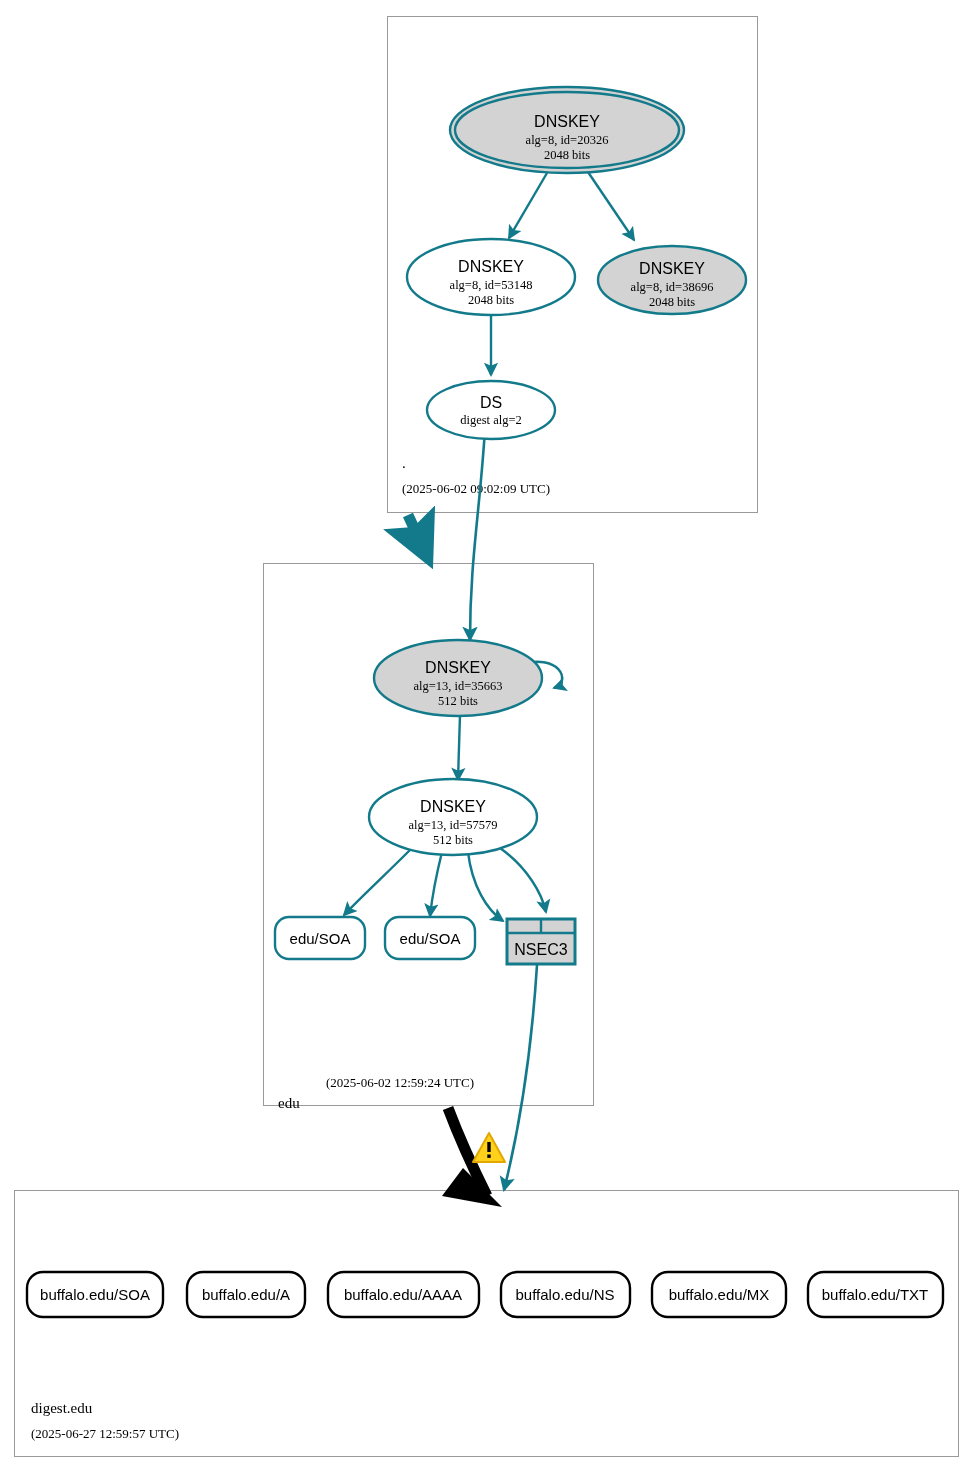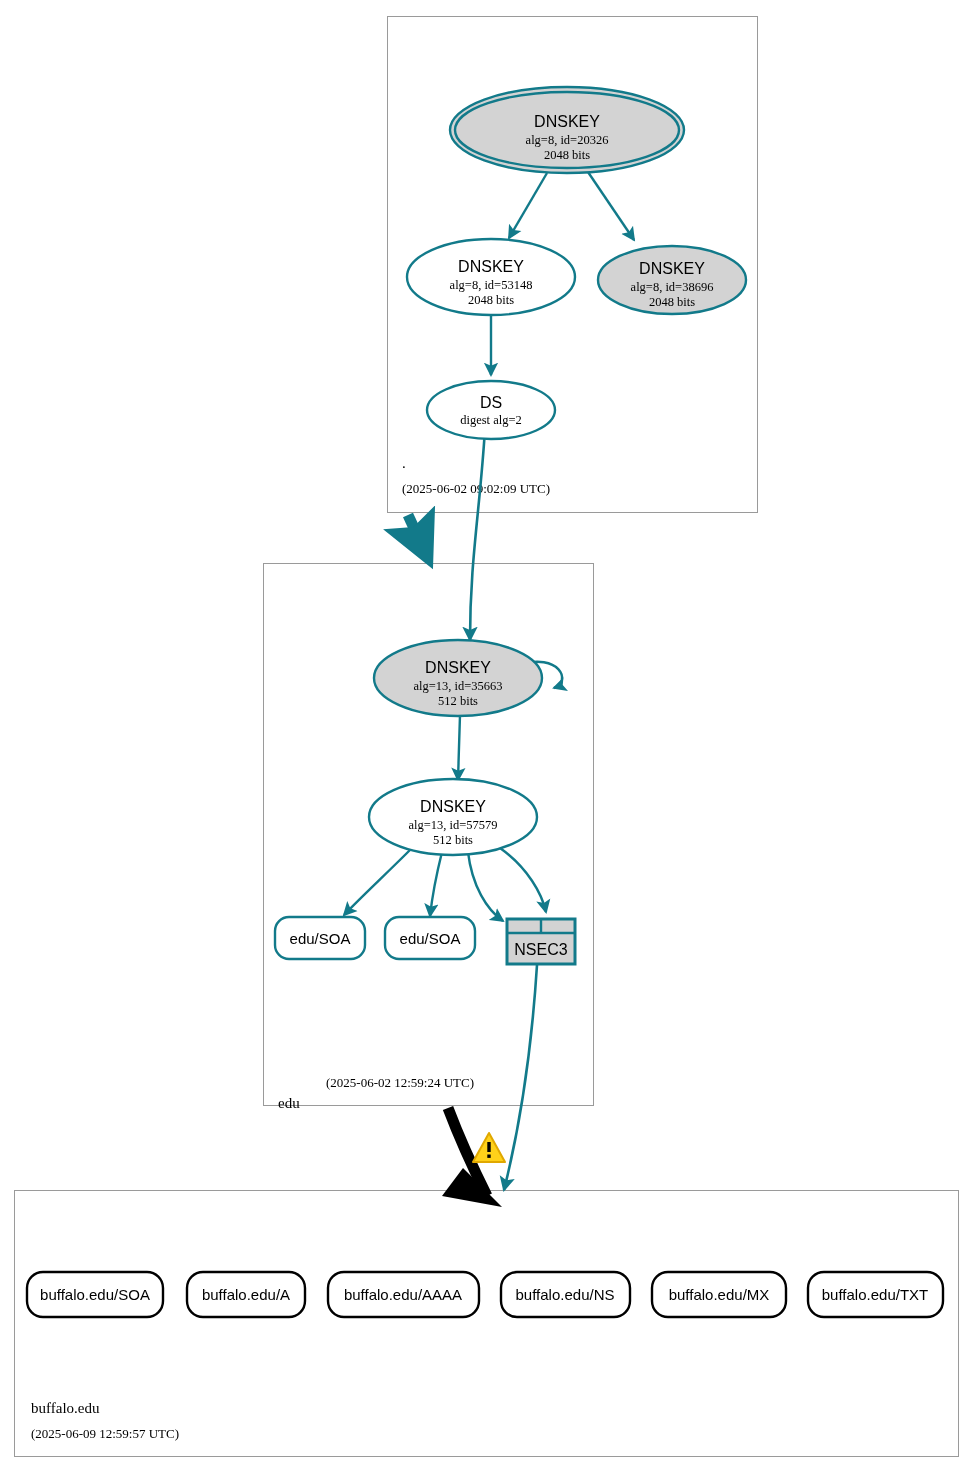--- a/index.html
+++ b/index.html
@@ -28,22 +28,22 @@
 
   <div class="zone-box" style="left:387px;top:16px;width:371px;height:497px;"></div>
   <div class="zone-label zone-name" style="left:402px;top:455px;">.</div>
   <div class="zone-label zone-time" style="left:402px;top:481px;">(2025-06-02 09:02:09 UTC)</div>
 
   <div class="zone-box" style="left:263px;top:563px;width:331px;height:543px;"></div>
   <div class="zone-label zone-name" style="left:278px;top:1095px;">edu</div>
   <div class="zone-label zone-time" style="left:278px;top:1075px;margin-left:48px;">(2025-06-02 12:59:24 UTC)</div>
 
   <div class="zone-box" style="left:14px;top:1190px;width:945px;height:267px;"></div>
-  <div class="zone-label zone-name" style="left:31px;top:1400px;">buffalo.edu</div>
-  <div class="zone-label zone-time" style="left:31px;top:1426px;">(2025-06-09 12:59:57 UTC)</div>
+  <div class="zone-label zone-name" style="left:31px;top:1400px;">digest.edu</div>
+  <div class="zone-label zone-time" style="left:31px;top:1426px;">(2025-06-27 12:59:57 UTC)</div>
 
   <svg class="layer edges" viewBox="0 0 973 1473">
     <defs>
       <marker id="arrow-teal" viewBox="0 0 12 12" refX="9.5" refY="6" markerWidth="6.5" markerHeight="6.5" orient="auto-start-reverse">
         <path d="M0,0.5 L11,6 L0,11.5 L2.4,6 Z" fill="#127a8a"></path>
       </marker>
       <marker id="arrow-teal-big" viewBox="0 0 12 12" refX="8" refY="6" markerWidth="5.2" markerHeight="5.2" orient="auto-start-reverse">
         <path d="M0,0 L12,6 L0,12 L2.2,6 Z" fill="#127a8a"></path>
       </marker>
     </defs>

